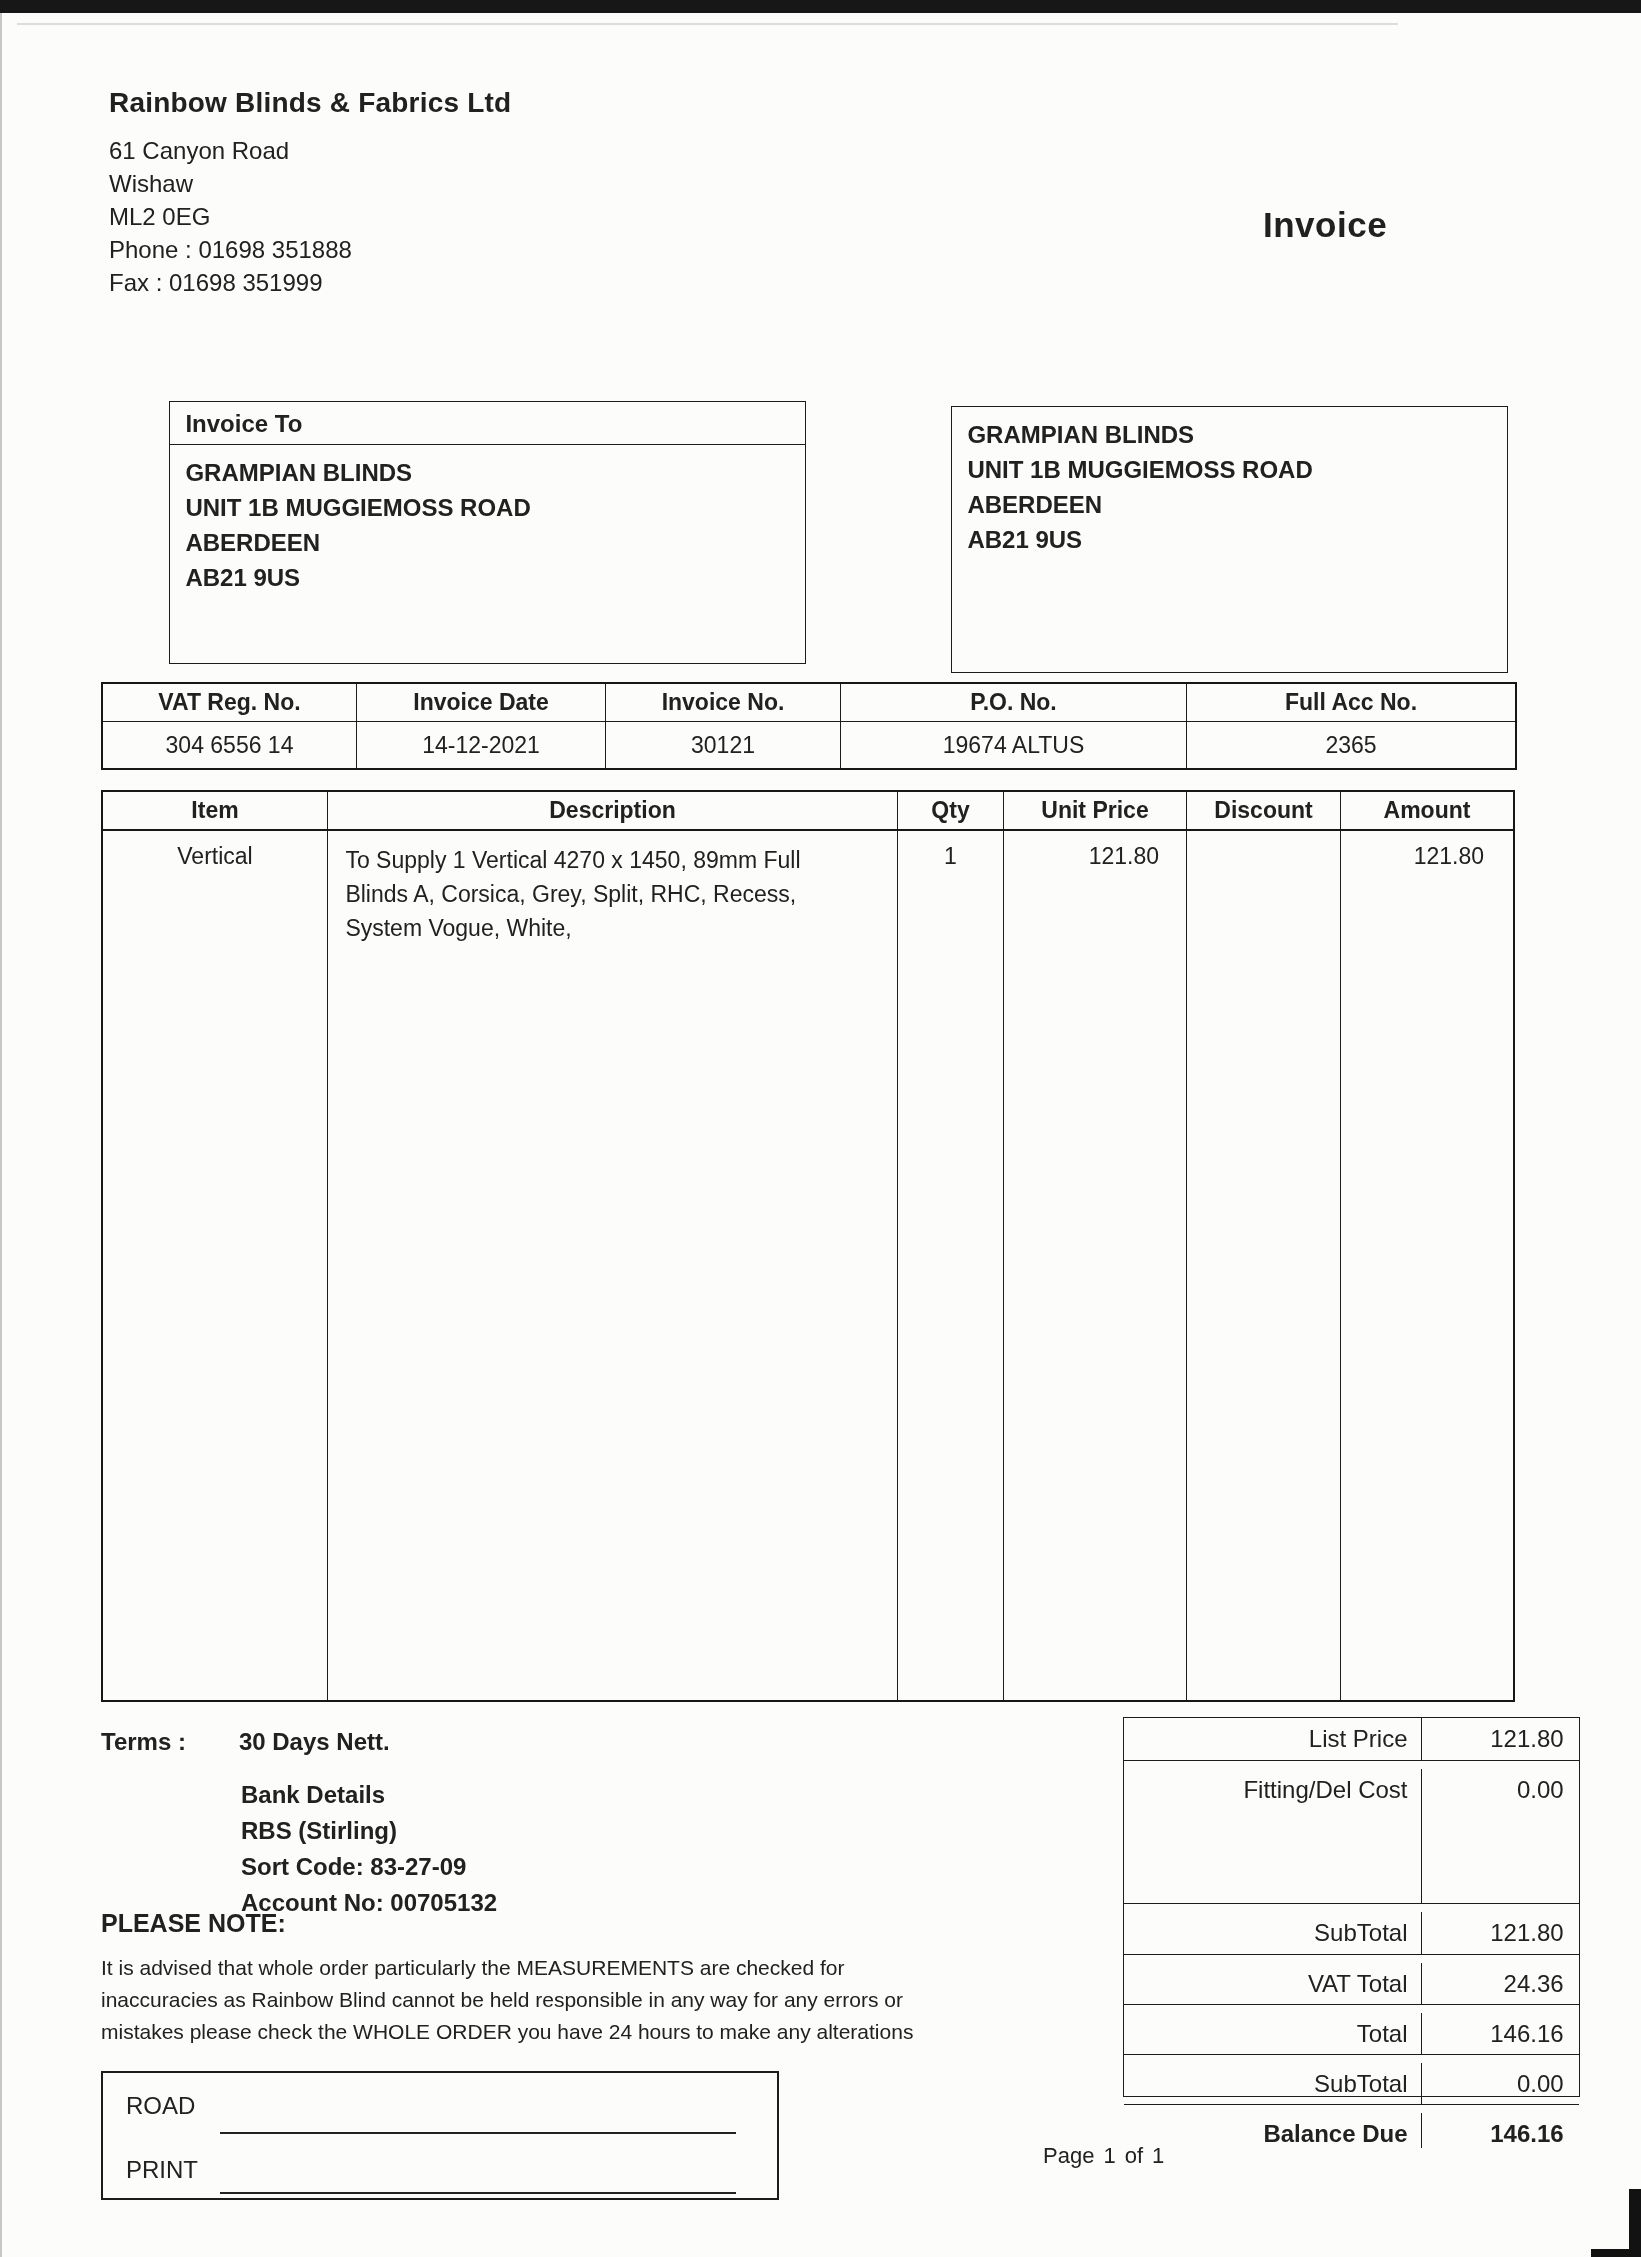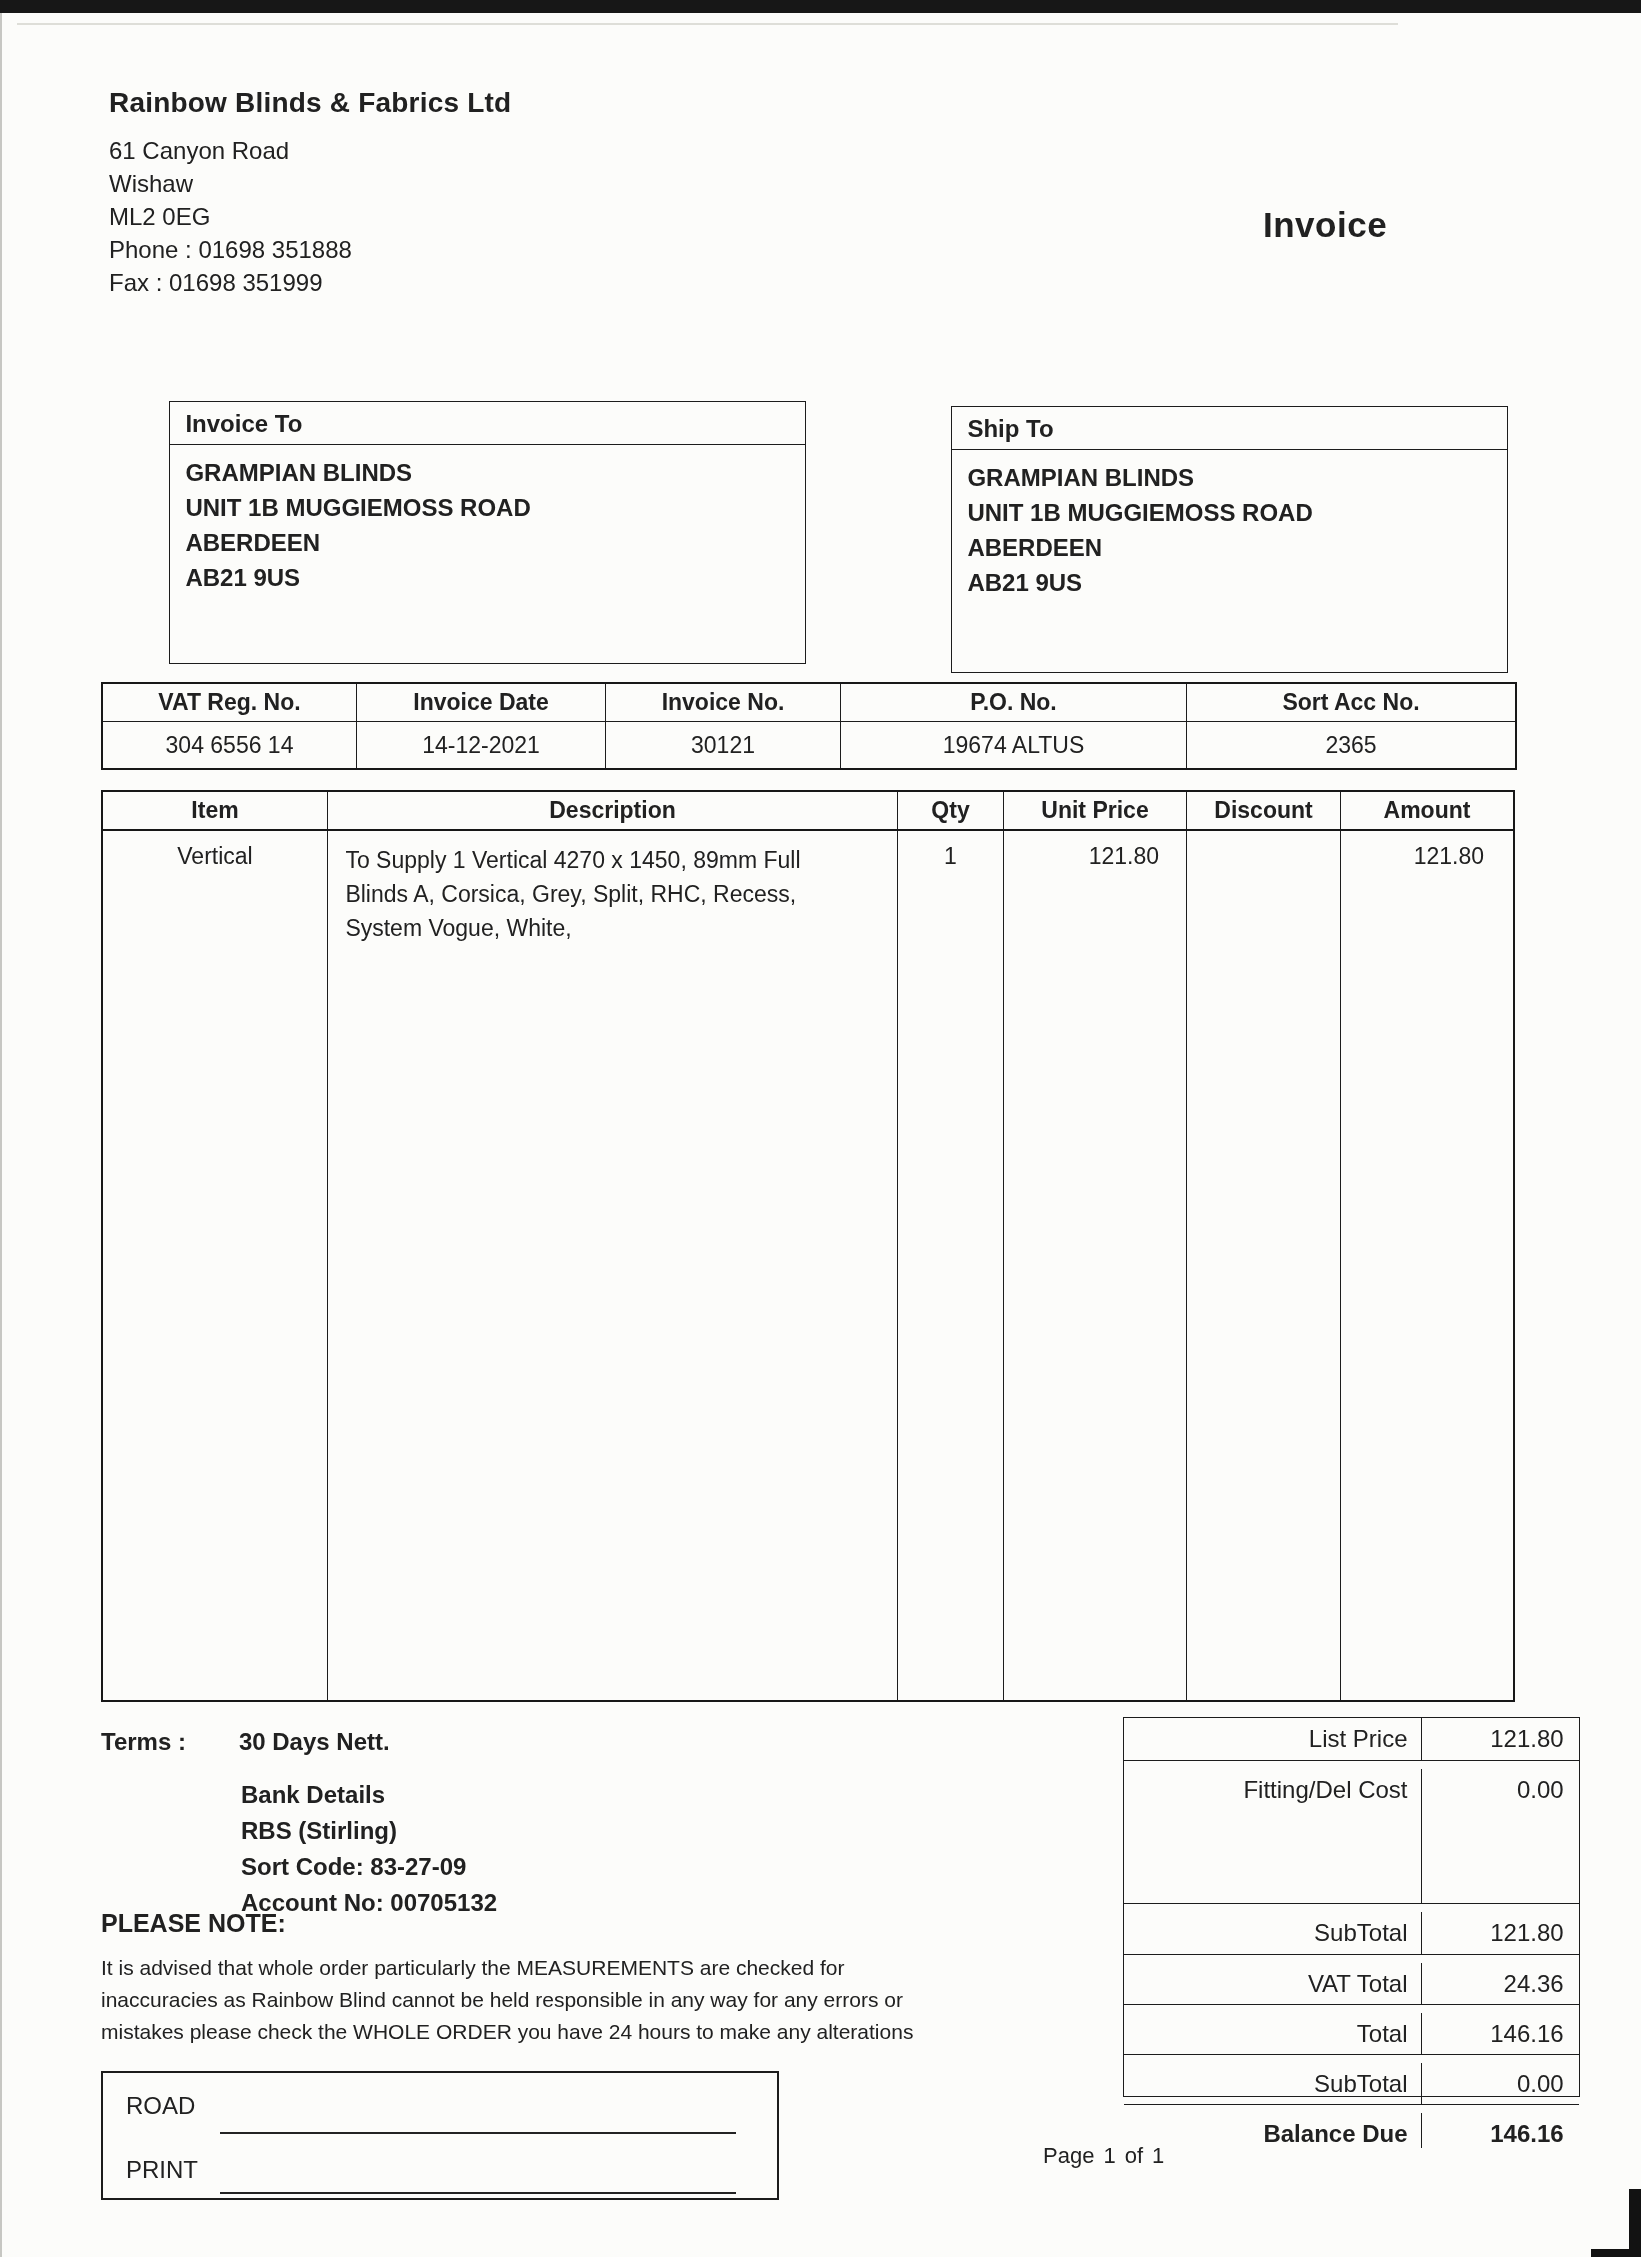--- a/index.html
+++ b/index.html
@@ -99,34 +99,33 @@
 
   <div class="abs addr-box box-invoice-to">
     <div class="addr-head">Invoice To</div>
     <div class="addr-body">GRAMPIAN BLINDS
 UNIT 1B MUGGIEMOSS ROAD
 ABERDEEN
 AB21 9US</div>
   </div>
 
   <div class="abs addr-box box-ship-to">
-    <div class="addr-head">Ship To</div>
     <div class="addr-body">GRAMPIAN BLINDS
 UNIT 1B MUGGIEMOSS ROAD
 ABERDEEN
 AB21 9US</div>
   </div>
 
   <div class="abs meta-table">
     <div class="meta-row head">
       <div class="meta-cell mc1">VAT Reg. No.</div>
       <div class="meta-cell mc2">Invoice Date</div>
       <div class="meta-cell mc3">Invoice No.</div>
       <div class="meta-cell mc4">P.O. No.</div>
-      <div class="meta-cell mc5">Sort Acc No.</div>
+      <div class="meta-cell mc5">Full Acc No.</div>
     </div>
     <div class="meta-row">
       <div class="meta-cell mc1">304 6556 14</div>
       <div class="meta-cell mc2">14-12-2021</div>
       <div class="meta-cell mc3">30121</div>
       <div class="meta-cell mc4">19674 ALTUS</div>
       <div class="meta-cell mc5">2365</div>
     </div>
   </div>
 

